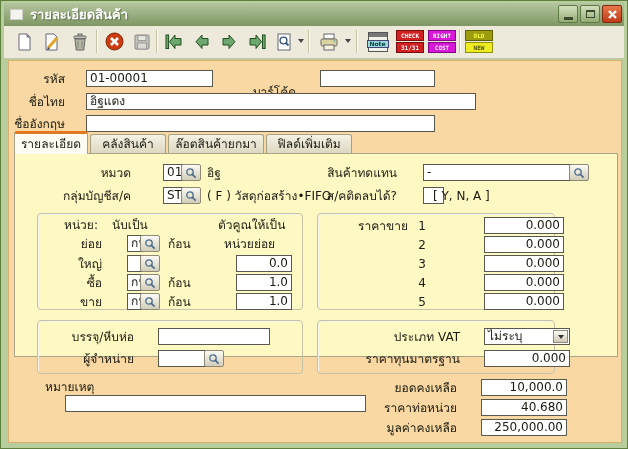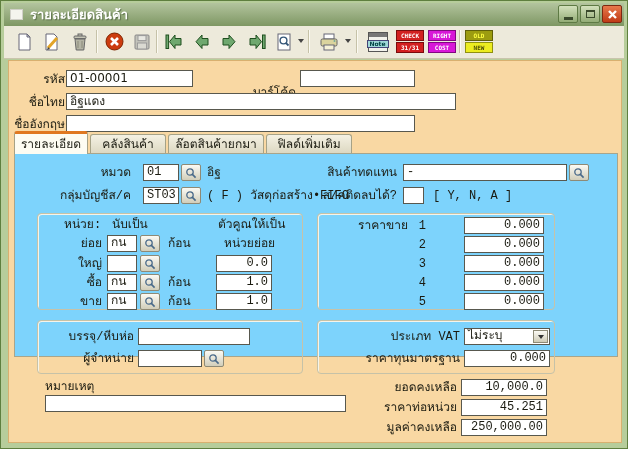--- a/index.html
+++ b/index.html
@@ -34,29 +34,29 @@
   .chip.new { background:#ECEC20; color:#505008; border:1px solid #909010; }
   .note-box { width:20px; height:20px; background:#F2F2EC; border:1px solid #555; position:relative; }
   .note-top { position:absolute; left:0; top:0; right:0; height:4px; background:#777; }
   .note-label { position:absolute; left:-2px; right:-2px; top:7px; height:8px; background:#9FD8D8; border:1px solid #447; color:#044; font-size:6px; line-height:6px; text-align:center; font-weight:bold; }
 
   
   .form-area { position:absolute; left:7px; top:59px; width:614px; height:383px; background:#F9D8A3; border:1px solid #D8B070; }
 
   .lbl { position:absolute; height:15px; line-height:15px; text-align:right; white-space:nowrap; }
   .lbl-left { text-align:left; }
-  .tb { position:absolute; height:17px; line-height:15px; background:#fff; border:1px solid #58584E; padding:0 3px; white-space:nowrap; overflow:hidden; }
+  .tb { position:absolute; height:17px; line-height:15px; background:#fff; border:1px solid #58584E; padding:0 3px; white-space:nowrap; overflow:hidden;margin-left:20px; }
   .tb.num { text-align:right; }
   .sbtn { position:absolute; width:20px; height:17px; background:linear-gradient(#FBFAF4,#D2CEBA); border:1px solid #8E8A76; border-radius:2px; display:flex; align-items:center; justify-content:center; }
 
   
   .tab { position:absolute; top:73px; height:20px; background:linear-gradient(#F4F1E3,#DCD7C0); border:1px solid #A6A286; border-bottom:none; border-radius:3px 3px 0 0; text-align:center; line-height:19px; font-size:12px; z-index:1; }
   .tab.active { top:70px; height:23px; background:#FDFCF2; border-top:3px solid #E07820; line-height:20px; z-index:3; }
 
-  .panel { position:absolute; left:5px; top:92px; width:604px; height:204px; background:#7dd3fc; border:1px solid #A9A58B; z-index:2;font-family:Liberation Mono, monospace; }
+  .panel { position:absolute; left:5px; top:92px; width:604px; height:204px; background:#fef9c3; border:1px solid #A9A58B; z-index:2; }
   .group { position:absolute; border:1px solid #C6C2A8; border-radius:4px; box-shadow:inset 1px 1px 0 #F6F4EA; }
 
   .mag-svg { display:block; }
   .ddbtn { position:absolute; right:1px; top:1px; bottom:1px; width:15px; background:linear-gradient(#FBFAF4,#CFCBB6); border:1px solid #8E8A76; display:flex; align-items:center; justify-content:center; }
   .ddbtn:after { content:""; width:0; height:0; border-left:3px solid transparent; border-right:3px solid transparent; border-top:4px solid #333; }
 </style>
 </head>
 <body>
 
 <div class="window">
@@ -313,19 +313,19 @@
         <span class="lbl" style="left:30px;top:31px;width:112px">ราคาทุนมาตรฐาน</span>
         <div class="tb num" style="left:146px;top:29px;width:86px">0.000</div>
       </div>
 
       <span class="lbl lbl-left" style="left:30px;top:226px;width:90px">หมายเหตุ</span>
       <div class="tb" style="left:30px;top:241px;width:301px"></div>
 
       <span class="lbl" style="left:340px;top:227px;width:102px">ยอดคงเหลือ</span>
       <div class="tb num" style="left:446px;top:225px;width:86px">10,000.0</div>
       <span class="lbl" style="left:340px;top:247px;width:102px">ราคาท่อหน่วย</span>
-      <div class="tb num" style="left:446px;top:245px;width:86px">45.251</div>
+      <div class="tb num" style="left:446px;top:245px;width:86px">40.680</div>
       <span class="lbl" style="left:340px;top:267px;width:102px">มูลค่าคงเหลือ</span>
       <div class="tb num" style="left:446px;top:265px;width:86px">250,000.00</div>
 
     </div>
   </div>
 </div>
 
 </body></html>

